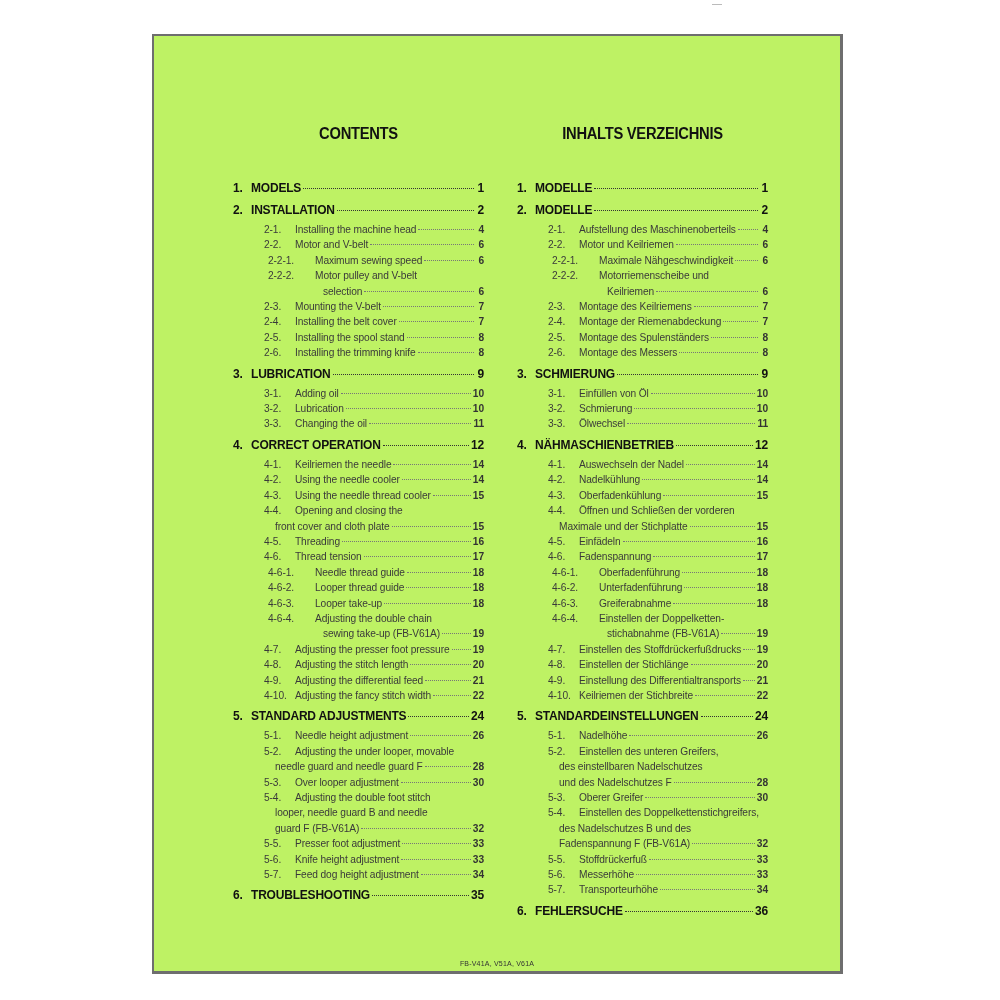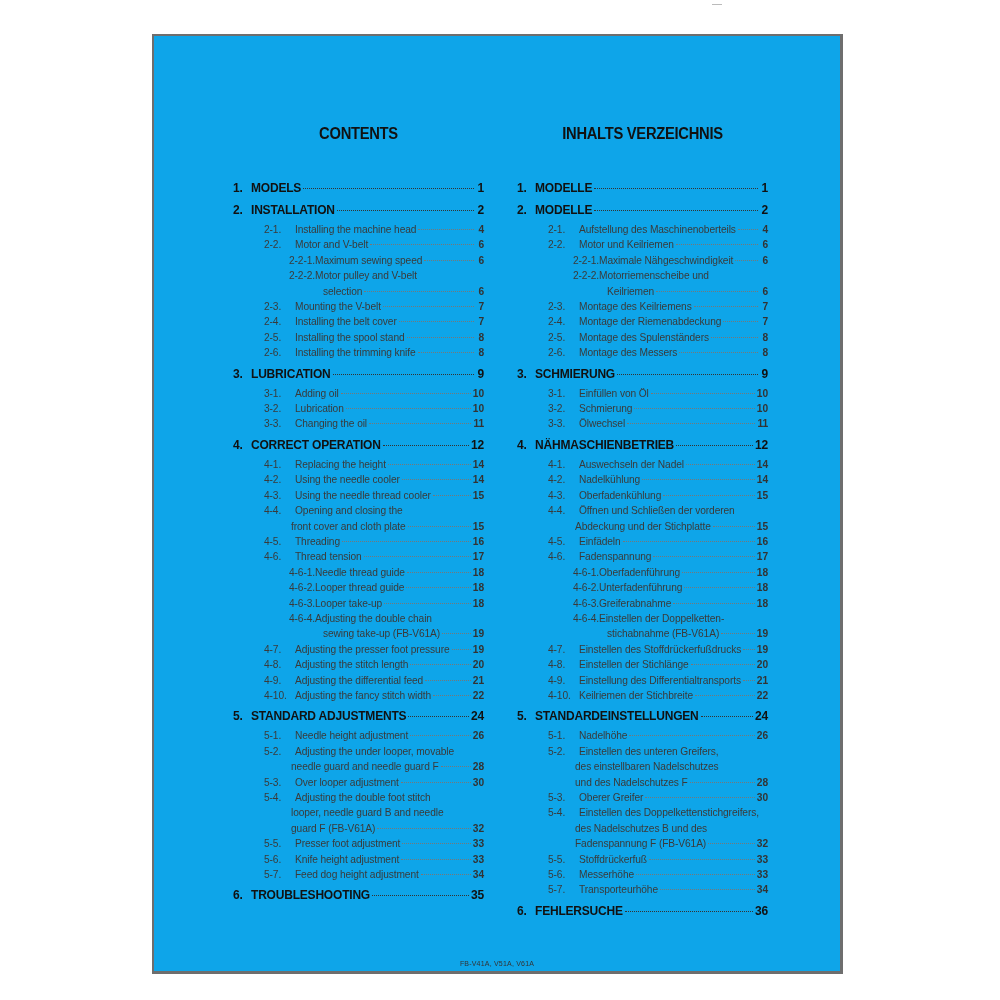--- a/index.html
+++ b/index.html
@@ -1,39 +1,39 @@
 <!DOCTYPE html>
 <html><head>
 <meta charset="utf-8">
 <style>
   html, body { margin: 0; padding: 0; background: #ffffff; }
   body { width: 1000px; height: 1000px; position: relative; overflow: hidden;
          font-family: "Liberation Sans", "DejaVu Sans", sans-serif; color: #1a1a1a; }
   .page { position: absolute; left: 152px; top: 34px; width: 686px; height: 935px;
           border: 2px solid #6e6e6e; border-right-width: 3px; border-bottom-width: 3px;
-          background: #0ea5e9; box-sizing: content-box; }
+          background: #bef264; box-sizing: content-box; }
   .col { position: absolute; top: 0; width: 251px; }
   .col.en { left: 79px; }
   .col.de { left: 363px; }
   .col-title { position: absolute; top: 89px; left: 0; width: 251px; text-align: center;
                font-size: 16px; font-weight: bold; letter-spacing: -0.3px;
                transform: scaleX(0.92); color: #111; }
   .toc { position: absolute; top: 144px; left: 0; width: 251px; }
   .row { position: relative; display: flex; align-items: baseline; white-space: nowrap;
          font-size: 10.2px; line-height: 15.4px; color: #3a3a3a; letter-spacing: -0.1px; }
   .row.lvl1 { font-size: 12px; font-weight: bold; color: #111; line-height: 17px;
               margin-top: 5px; letter-spacing: -0.2px; }
   .row.lvl1.first { margin-top: 0; }
   .row.lvl1.after { margin-bottom: 3px; }
   .num { display: inline-block; flex: none; }
   .lvl1 .num { width: 18px; }
   .lvl2 .num { width: 31px; margin-left: 31px; }
-  .lvl3 .num { width: 47px; margin-left: 35px; text-align: right; }
+  .lvl3 .num { width: 47px; margin-left: 35px; }
   .label { flex: none; }
-  .lvl2 .cont-pad { margin-left: 48px; padding-left: 10px; }
+  .lvl2 .cont-pad { margin-left: 32px; padding-left: 10px; }
   .lvl3 .cont-pad { margin-left: 90px; }
   .leader { flex: 1 1 auto; border-bottom: 1px dotted #777; margin: 0 2px; height: 0;
             position: relative; top: -3px; min-width: 6px; }
   .lvl1 .leader { border-bottom: 1px dotted #333; }
   .page-no { flex: none; text-align: right; min-width: 8px; font-weight: bold; }
   .lvl1 .page-no { color: #111; }
   .lvl2 .page-no, .lvl3 .page-no { color: #333; }
   .footer { position: absolute; left: 0; right: 0; top: 924px; text-align: center;
             font-size: 7px; color: #333; letter-spacing: 0.2px; }
   .stray { position: absolute; left: 712px; top: 4px; width: 10px; height: 1px; background: #bbb; }
@@ -135,21 +135,21 @@
           <span class="page-no">11</span>
         </div>
         <div class="row lvl1 after">
           <span class="num">4.</span>
           <span class="label">CORRECT OPERATION</span>
           <span class="leader"></span>
           <span class="page-no">12</span>
         </div>
         <div class="row lvl2">
           <span class="num">4-1.</span>
-          <span class="label">Replacing the height</span>
+          <span class="label">Keilriemen the needle</span>
           <span class="leader"></span>
           <span class="page-no">14</span>
         </div>
         <div class="row lvl2">
           <span class="num">4-2.</span>
           <span class="label">Using the needle cooler</span>
           <span class="leader"></span>
           <span class="page-no">14</span>
         </div>
         <div class="row lvl2">
@@ -407,21 +407,21 @@
           <span class="num">4-3.</span>
           <span class="label">Oberfadenkühlung</span>
           <span class="leader"></span>
           <span class="page-no">15</span>
         </div>
         <div class="row lvl2">
           <span class="num">4-4.</span>
           <span class="label">Öffnen und Schließen der vorderen</span>
         </div>
         <div class="row lvl2">
-          <span class="label cont-pad">Abdeckung und der Stichplatte</span>
+          <span class="label cont-pad">Maximale und der Stichplatte</span>
           <span class="leader"></span>
           <span class="page-no">15</span>
         </div>
         <div class="row lvl2">
           <span class="num">4-5.</span>
           <span class="label">Einfädeln</span>
           <span class="leader"></span>
           <span class="page-no">16</span>
         </div>
         <div class="row lvl2">

